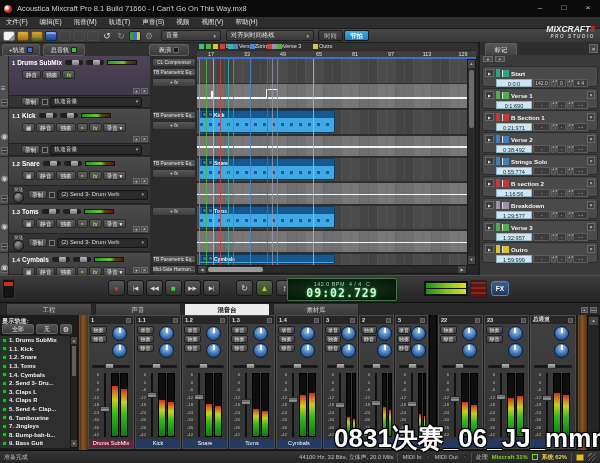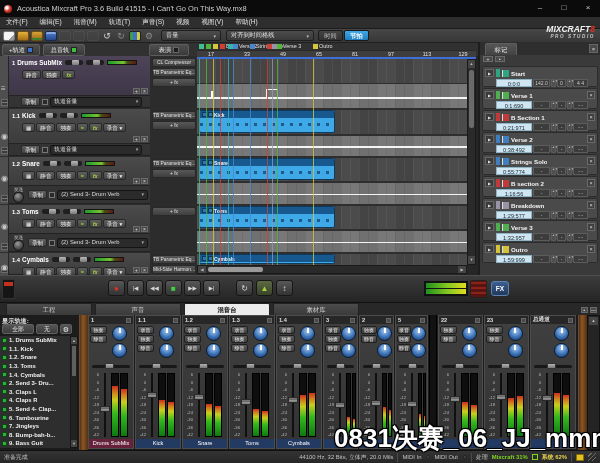--- a/index.html
+++ b/index.html
@@ -244,21 +244,21 @@
              white-space:nowrap;letter-spacing:0;pointer-events:none;
              text-shadow:1px 1px 0 #000,-1px -1px 0 #000,1px -1px 0 #000,-1px 1px 0 #000,0 0 3px #000;}
 </style>
 </head>
 <body>
 
 <div id="app">
 
   <div class="titlebar">
     <span class="app-ico"></span>
-    <span>Acoustica Mixcraft Pro 3.6 Build 41515 - I Can't Go On This Way.mx8</span>
+    <span>Acoustica Mixcraft Pro 8.1 Build 71660 - I Can't Go On This Way.mx8</span>
     <span class="win-ctrls">
       <span class="win-btn">–</span>
       <span class="win-btn">□</span>
       <span class="win-btn">×</span>
     </span>
   </div>
 
   <div class="menubar">
 
       <span class="menu-item">文件(F)</span>
@@ -940,20 +940,28 @@
 
         <span class="tpb">▶▶</span>
 
         <span class="tpb">▶|</span>
 
     </span>
     <span class="tp-aux">
       <span class="tpb">↻</span>
       <span class="tpb metr">▲</span>
       <span class="tpb">↕</span>
+    </span>
+    <span class="lcd">
+      <div class="lcd-top">
+        <span>142.0 BPM</span>&nbsp;
+        <span>4 / 4</span>&nbsp;
+        <span>C</span>
+      </div>
+      <div class="lcd-time">09:02.729</div>
     </span>
     <span class="tp-meter">
         <i></i>
         <i></i>
       </span>
     <span class="tp-red"></span>
     <span class="fx-btn">FX</span>
   </div>
 
   <div class="mixtabs">

